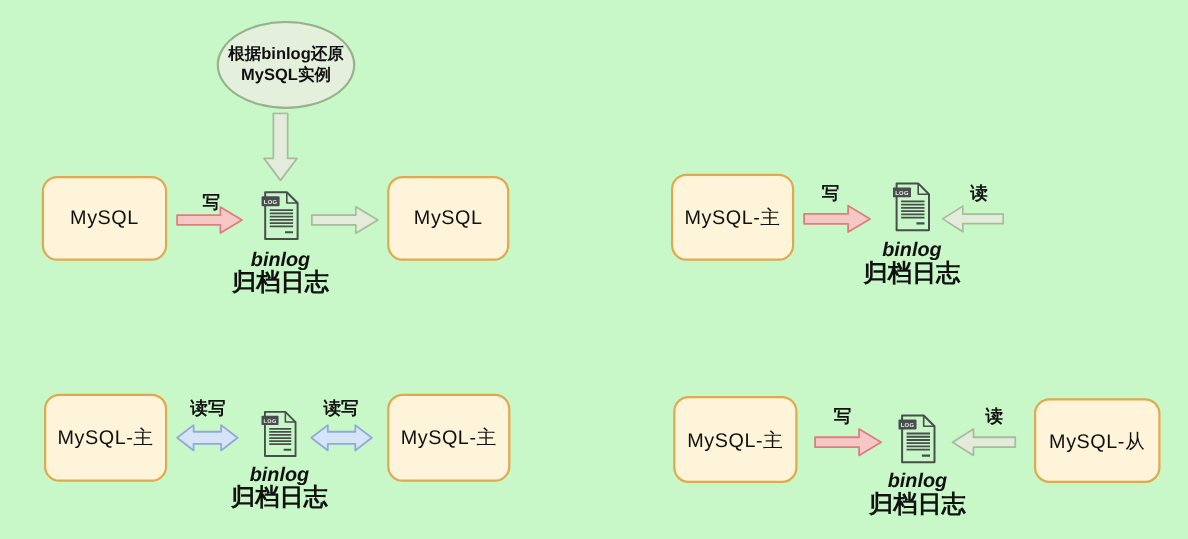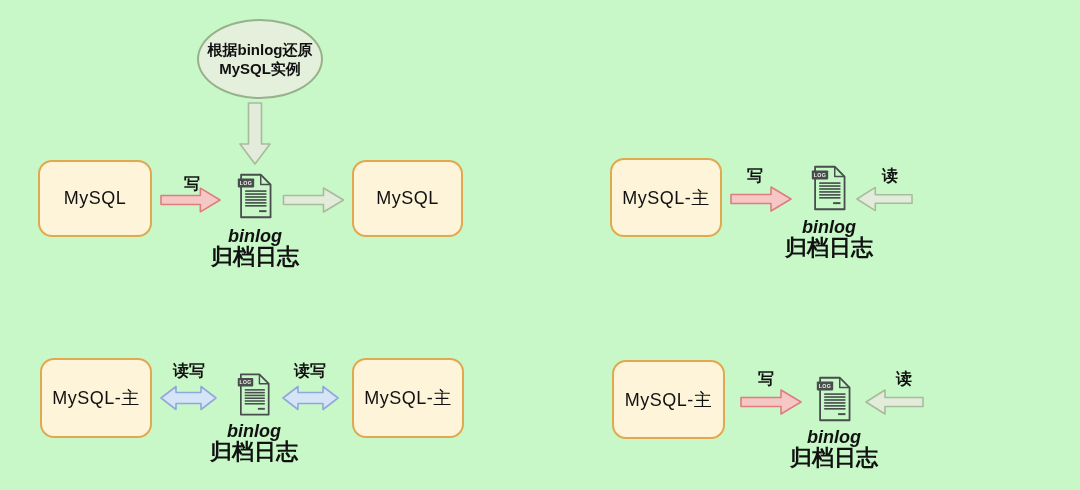--- a/index.html
+++ b/index.html
@@ -204,14 +204,17 @@
   <div class="binlog-label" style="left:774px;top:427px;">
     <div class="l1">binlog</div>
     <div class="l2">归档日志</div>
   </div>
 
   <div class="arrow-label" style="left:886px;top:369px;width:36px;">读</div>
   <svg class="abs" style="left:864px;top:387px;" width="60" height="30" viewBox="0 0 60 30">
     <polygon class="arr arr-read" points="59,10.5 21,10.5 21,3 2,15 21,27 21,19.5 59,19.5"></polygon>
   </svg>
 
+  <div class="node" style="left:940px;top:362px;width:115px;height:77px;">
+    <span>MySQL-从</span>
+  </div>
 
 </div>
 
 </body></html>

